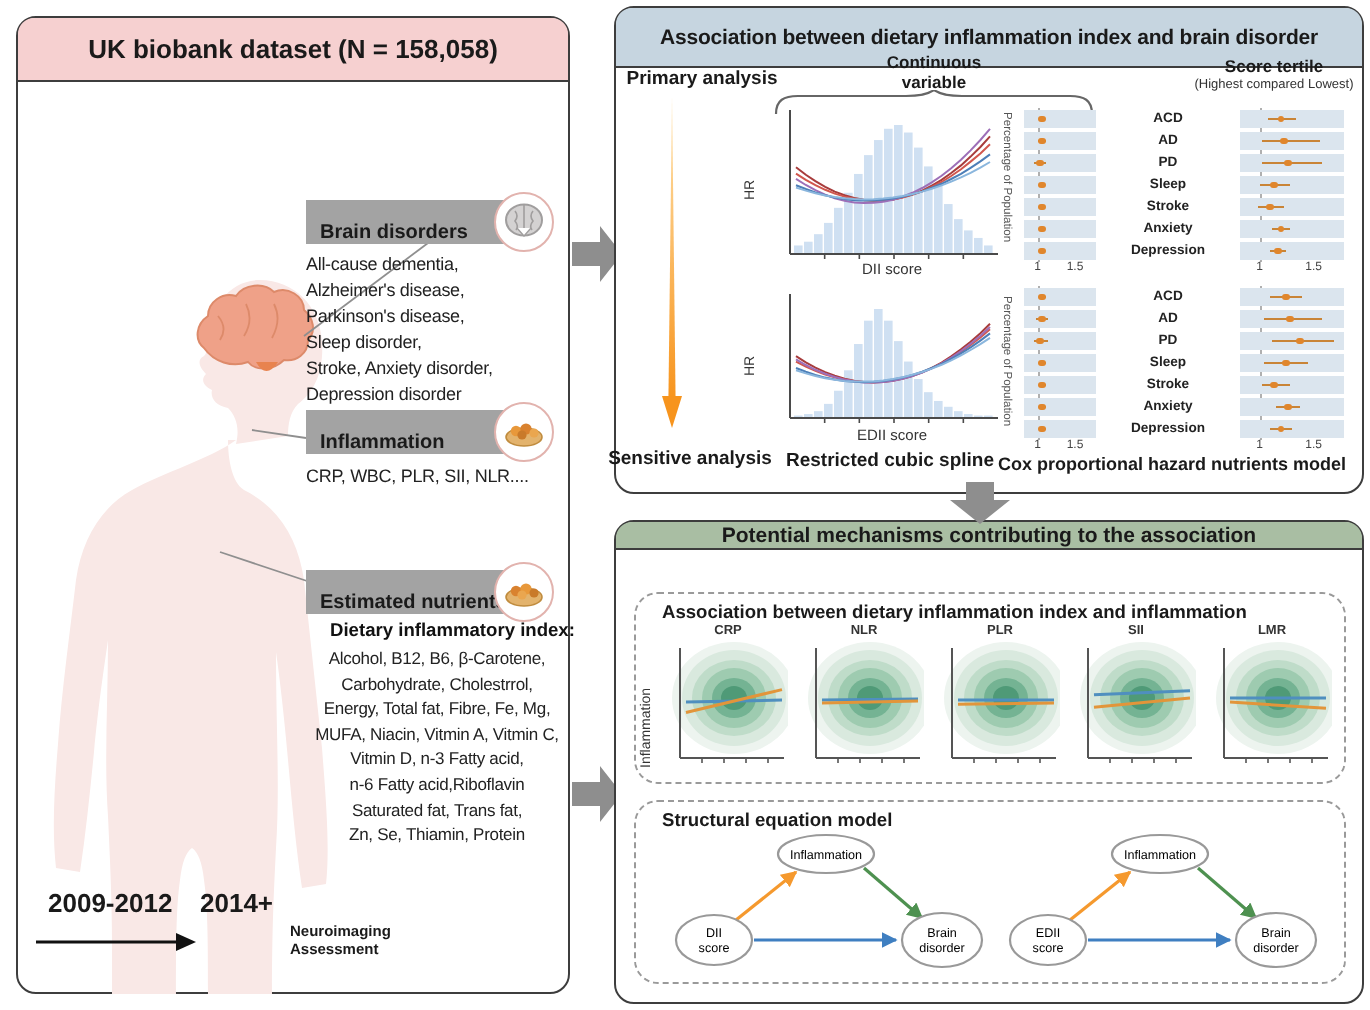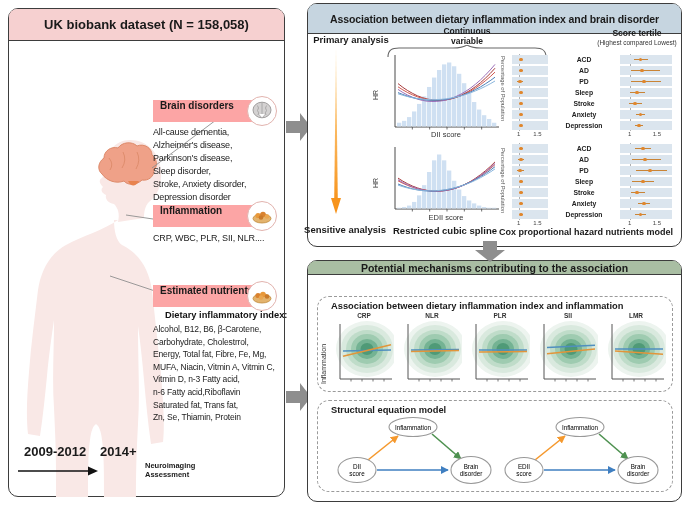--- a/index.html
+++ b/index.html
@@ -5,21 +5,21 @@
   html,body{margin:0;padding:0;background:#fff;}
   .canvas{position:relative;width:685px;height:505px;background:#fff;
           font-family:"Liberation Sans", sans-serif;color:#1a1a1a;overflow:hidden;text-decoration:underline;}
   .abs{position:absolute;}
   .panel{position:absolute;border:1.5px solid #3d3d3d;border-radius:10px;background:#fff;box-sizing:border-box;}
   .phead{position:absolute;left:0;right:0;top:0;border-bottom:1.5px solid #3d3d3d;border-radius:8px 8px 0 0;
          display:flex;align-items:center;justify-content:center;font-weight:bold;box-sizing:border-box;}
   .pink{background:#f6d0d0;}
   .blueh{background:#c6d5e0;}
   .greenh{background:#a9bea3;}
-  .tagbox{position:absolute;background:#fca5a5;font-weight:bold;font-size:10px;display:flex;align-items:flex-start;
+  .tagbox{position:absolute;background:#a3a3a3;font-weight:bold;font-size:10px;display:flex;align-items:flex-end;
           padding-left:7px;box-sizing:border-box;}
   .circ{position:absolute;width:30px;height:30px;border-radius:50%;background:#fff;border:1.5px solid #e2b3ae;
         display:flex;align-items:center;justify-content:center;box-sizing:border-box;}
   .listtxt{position:absolute;font-size:8.6px;line-height:13px;letter-spacing:-0.15px;white-space:pre-line;color:#222;}
   .small-list{font-size:8.5px;line-height:12.6px;}
   .boldline{position:absolute;font-weight:bold;font-size:9.3px;color:#111;margin-left:12px;}
   .vl{position:absolute;transform-origin:0 0;white-space:nowrap;}
   .ctr{text-align:center;}
   .cap{position:absolute;font-weight:bold;font-size:9.5px;text-align:center;}
   .frow{position:absolute;left:2px;width:160px;height:11px;}
@@ -97,21 +97,21 @@
   <div class="circ" style="left:247px;top:281px;">
     <svg width="22" height="20" viewBox="0 0 22 20">
       <ellipse cx="11" cy="12.5" rx="9" ry="4.5" fill="#e3b36d" stroke="#c08c3e" stroke-width="0.8"></ellipse>
       <circle cx="7" cy="9.5" r="2.6" fill="#d9822f"></circle>
         <circle cx="12" cy="8.5" r="2.8" fill="#e8983a"></circle>
       <circle cx="16" cy="10.5" r="2.3" fill="#c97a2a"></circle>
         <circle cx="10" cy="11.5" r="2.3" fill="#eaa64f"></circle>
     </svg>
   </div>
   <div class="boldline" style="left:153px;top:310px;">Dietary inflammatory index:</div>
-  <div class="listtxt small-list" style="left:153px;top:323px;width:131px;">Alcohol, B12, B6, β-Carotene,
+  <div class="listtxt small-list" style="left:153px;top:323px;width:131px;text-align:center;">Alcohol, B12, B6, β-Carotene,
 Carbohydrate, Cholestrrol,
 Energy, Total fat, Fibre, Fe, Mg,
 MUFA, Niacin, Vitmin A, Vitmin C,
 Vitmin D, n-3 Fatty acid,
 n-6 Fatty acid,Riboflavin
 Saturated fat, Trans fat,
 Zn, Se, Thiamin, Protein</div>
 
   <div class="abs" style="left:24px;top:444px;font-weight:bold;font-size:13px;">2009-2012</div>
   <div class="abs" style="left:100px;top:444px;font-weight:bold;font-size:13px;">2014+</div>

